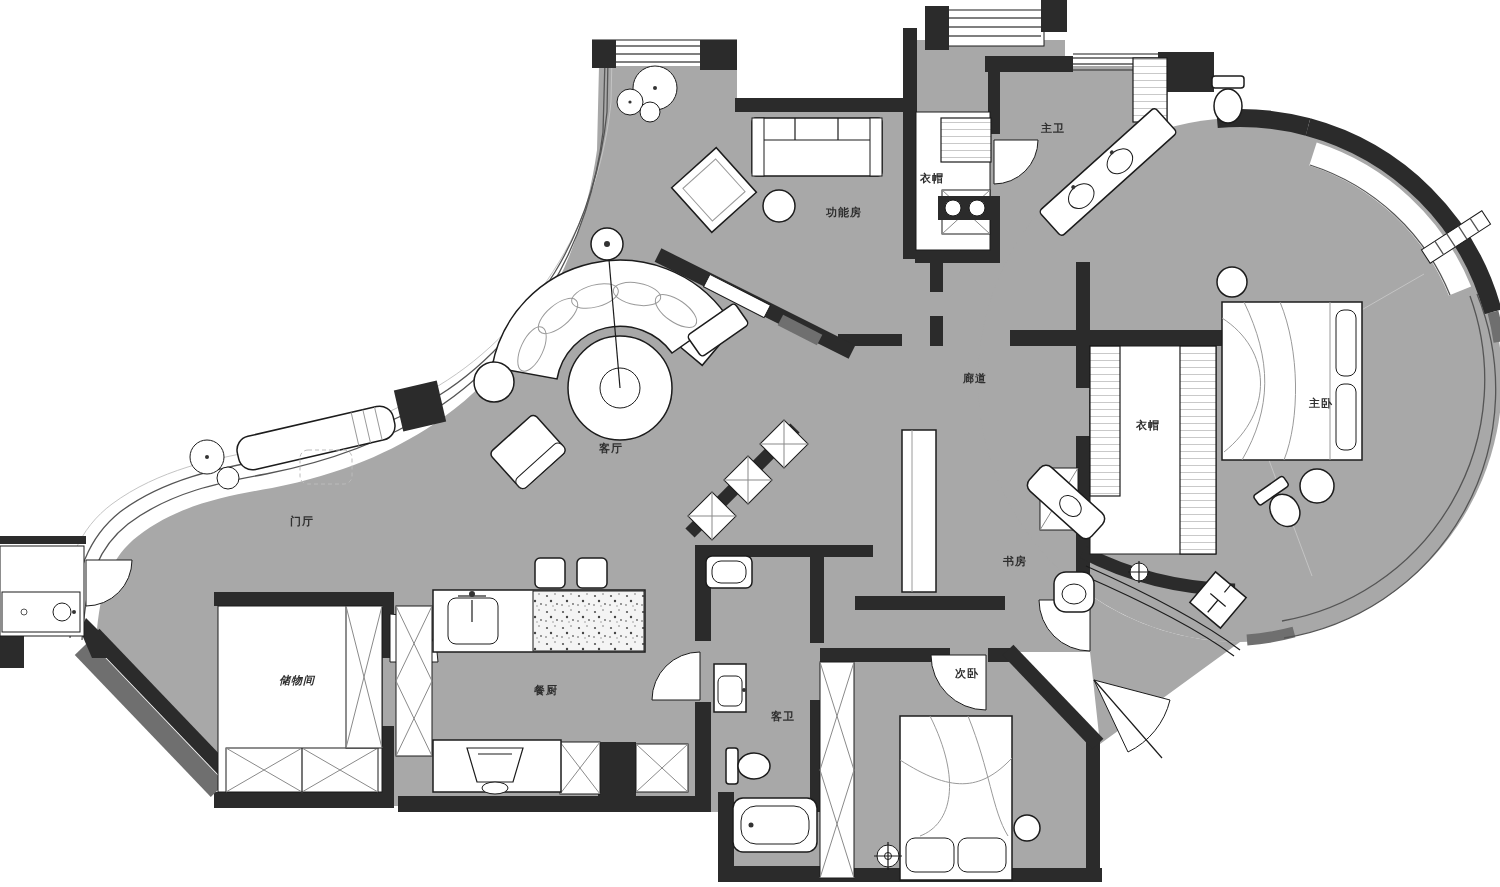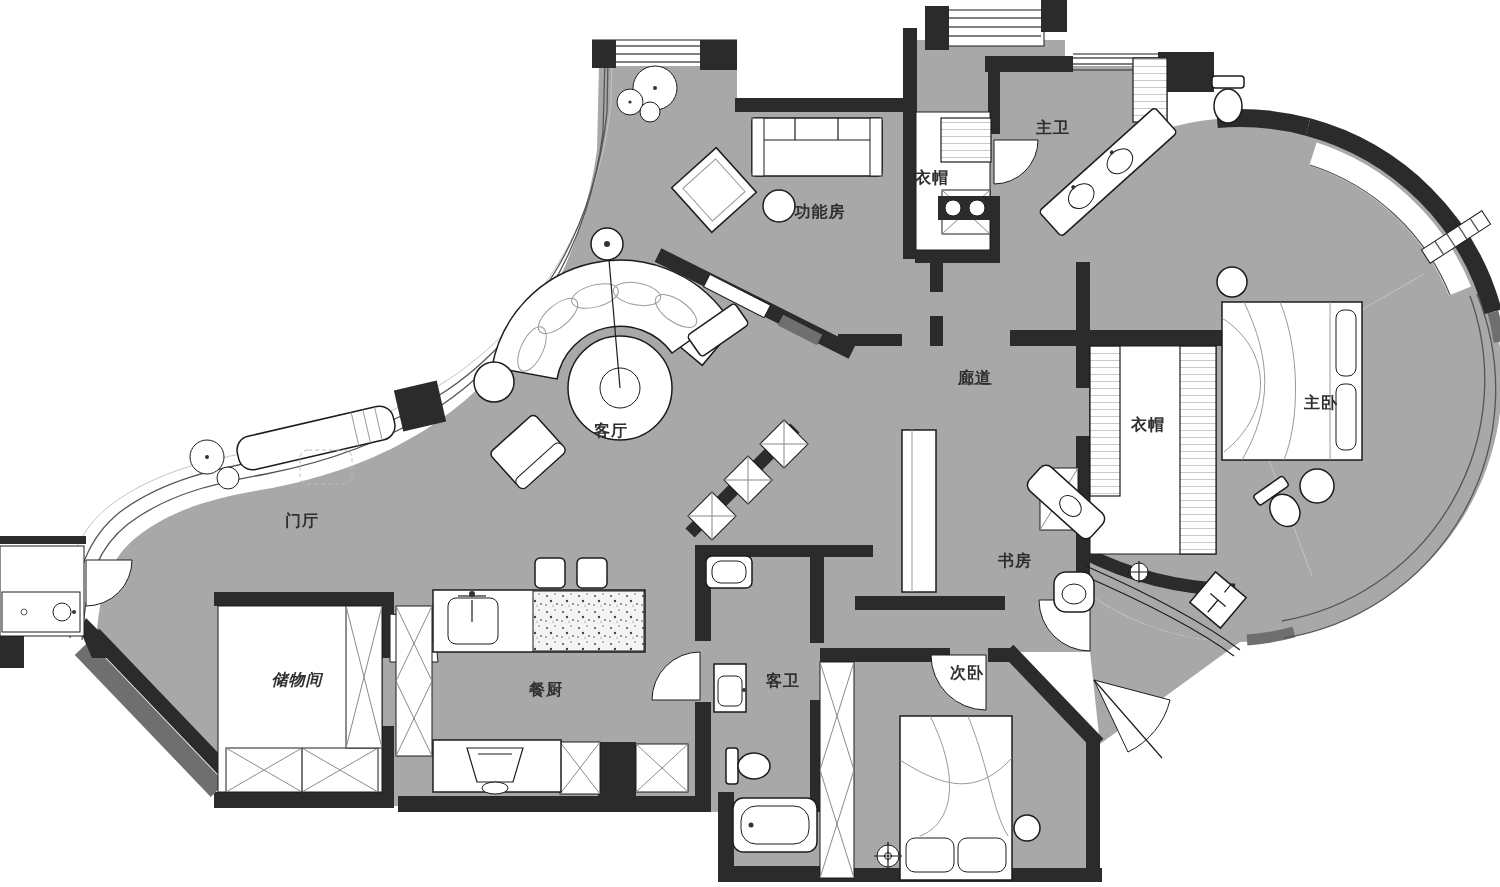--- a/index.html
+++ b/index.html
@@ -1,19 +1,19 @@
 <!DOCTYPE html>
 <html style="--background: #ffffff; --floor: #a8a8a8; --wall: #2b2b2b; --wall-gray: #6f6f6f; --furniture: #ffffff; --outline: #1c1c1c; --glazing: #555555; --label: #2f2f2f;"><head>
 <meta charset="utf-8">
 <style>
   html,body{margin:0;padding:0;background:#fff;}
   #plan{position:relative;width:1500px;height:887px;background:var(--background,#fff);overflow:hidden;
         font-family:"DejaVu Sans","Liberation Sans",sans-serif;}
   #plan svg{position:absolute;left:0;top:0;}
-  .room-label{position:absolute;transform:translate(-50%,-50%);font-size:16px;font-weight:bold;
+  .room-label{position:absolute;transform:translate(-50%,-50%);font-size:11px;font-weight:bold;
               color:var(--label,#2f2f2f);letter-spacing:1px;white-space:nowrap;}
   
   .floor{fill:var(--floor,#a8a8a8);stroke:none;}
   .wall{fill:var(--wall,#2b2b2b);stroke:none;}
   .wallg{fill:var(--wall-gray,#6f6f6f);stroke:none;}
   .wline{stroke:var(--wall,#2b2b2b);fill:none;}
   .wgline{stroke:var(--wall-gray,#6f6f6f);fill:none;}
   .furn{fill:var(--furniture,#fff);stroke:var(--outline,#1c1c1c);stroke-width:1.5;}
   .furnthin{fill:var(--furniture,#fff);stroke:var(--outline,#1c1c1c);stroke-width:1;}
   .ln{stroke:var(--outline,#1c1c1c);fill:none;stroke-width:1.2;}
@@ -379,27 +379,27 @@
   <g transform="translate(1286,512) rotate(-35)">
     <rect class="furn" x="-18" y="-32" width="36" height="12" rx="3"></rect>
     <ellipse class="furn" cx="0" cy="-2" rx="14" ry="17"></ellipse>
   </g>
   <g transform="translate(1066,502) rotate(42)">
     <rect class="furn" x="-42" y="-16" width="84" height="32" rx="8"></rect>
     <ellipse class="furnthin" cx="6" cy="0" rx="12" ry="9"></ellipse>
   </g>
 </svg>
 <div id="labels-layer">
-      <div class="room-label" style="left: 820px; top: 212px;">功能房</div>
+      <div class="room-label" style="left: 844px; top: 212px;">功能房</div>
       <div class="room-label" style="left: 1053px; top: 128px;">主卫</div>
       <div class="room-label" style="left: 932px; top: 178px;">衣帽</div>
-      <div class="room-label" style="left: 611px; top: 431px; text-align: right;">客厅</div>
-      <div class="room-label" style="left: 975px; top: 378px; text-decoration: underline;">廊道</div>
+      <div class="room-label" style="left: 611px; top: 448px; text-align: right;">客厅</div>
+      <div class="room-label" style="left: 975px; top: 378px;">廊道</div>
       <div class="room-label" style="left: 1148px; top: 425px;">衣帽</div>
       <div class="room-label" style="left: 1321px; top: 403px;">主卧</div>
       <div class="room-label" style="left: 288px; top: 521px; padding-left: 28px;">门厅</div>
       <div class="room-label" style="left: 1015px; top: 545px; margin-top: 16px;">书房</div>
       <div class="room-label" style="left: 297px; top: 680px; font-style: italic;">储物间</div>
       <div class="room-label" style="left: 546px; top: 690px;">餐厨</div>
-      <div class="room-label" style="left: 783px; top: 681px;">客卫</div>
+      <div class="room-label" style="left: 783px; top: 716px;">客卫</div>
       <div class="room-label" style="left: 967px; top: 673px;">次卧</div>
     </div>
 </div>
 
 </body></html>

